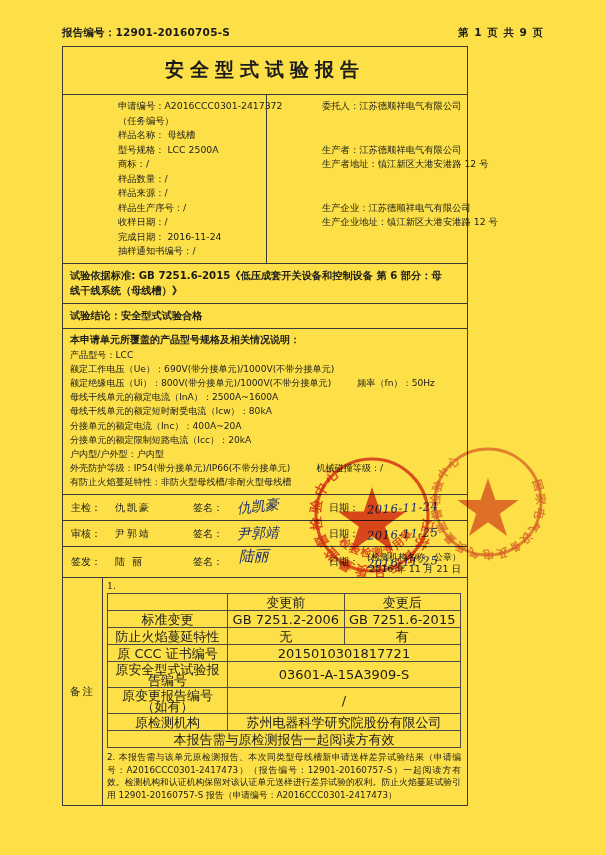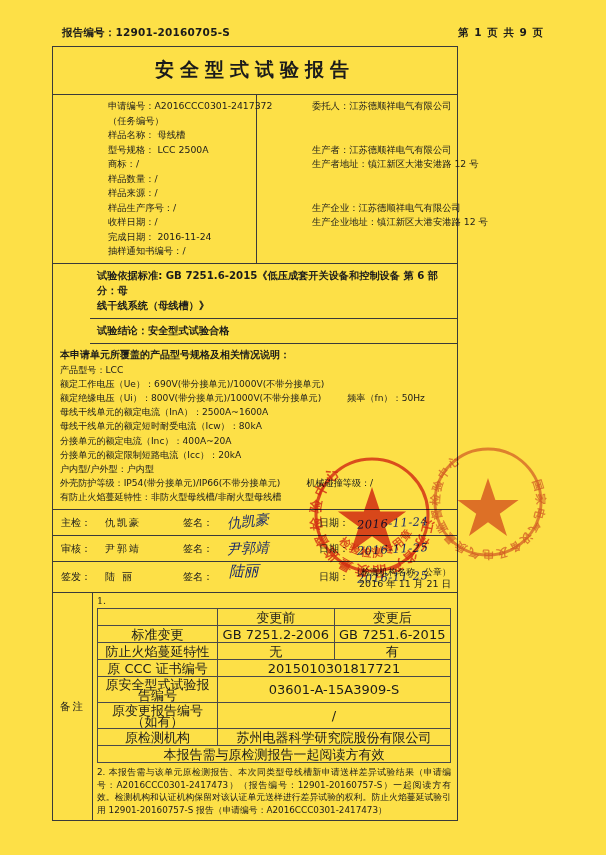--- a/index.html
+++ b/index.html
@@ -31,21 +31,21 @@
     align-items: baseline;
     font-size: 10.5px;
     font-weight: bold;
     letter-spacing: .2px;
   }
   .doc-header .pageinfo { letter-spacing: 1px; }
 
   
   .frame {
     position: absolute;
-    left: 52px;
+    left: 62px;
     top: 46px;
     width: 406px;
     border: 1.3px solid #3a3a3a;
     box-sizing: border-box;
     background: transparent;
   }
   .row-line { border-bottom: 1.1px solid #3a3a3a; }
 
   
   .title-band {
@@ -68,21 +68,20 @@
   .info-col.left { width: 50.5%; border-right: 1.1px solid #3a3a3a; }
   .info-col.right { width: 49.5%; }
   .info-line { white-space: nowrap; margin-left: 48px; }
   .info-line.blank { visibility: hidden; }
 
   
   .band {
     padding: 4px 7px 5px;
     font-size: 10.2px;
     line-height: 15px;
-    margin-left: 37px;
   }
   .band.bold { font-weight: bold; }
 
   
   .spec {
     padding: 4px 7px 5px;
     font-size: 9.1px;
     line-height: 14.1px;
   }
   .spec .spec-head { font-size: 10px; font-weight: bold; margin-bottom: 1px; }

